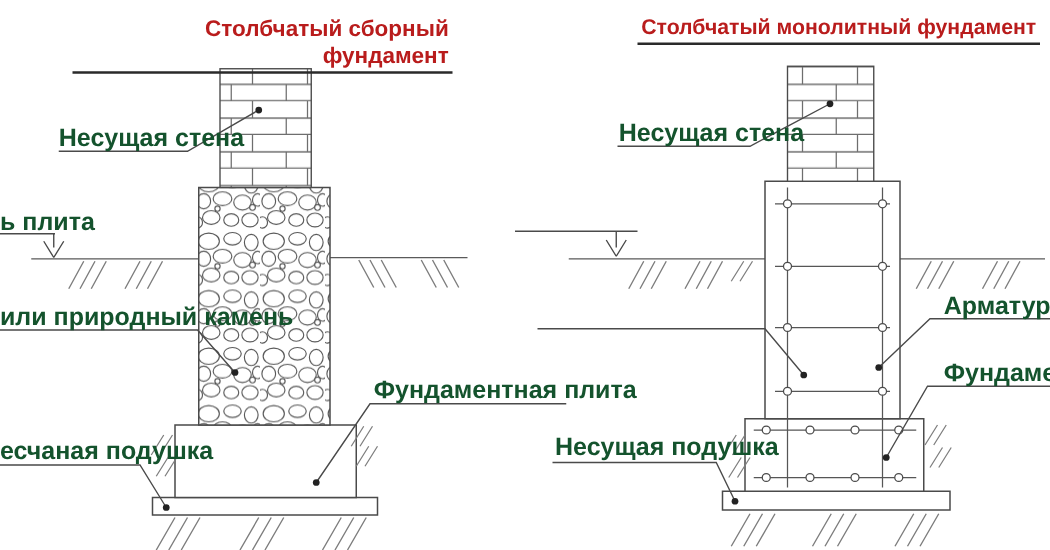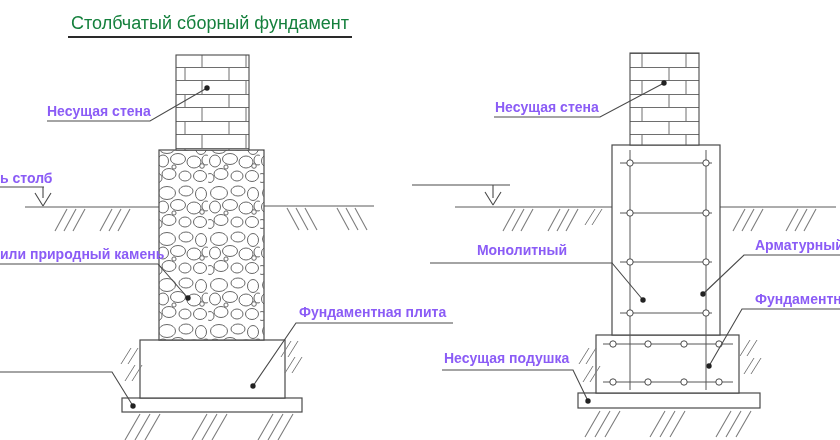--- a/index.html
+++ b/index.html
@@ -1,26 +1,26 @@
 <!DOCTYPE html>
 <html><head>
 <meta charset="utf-8">
 <style>
   html,body{margin:0;padding:0;background:#fff;}
   .stage{
     position:relative;width:840px;height:440px;background:#ffffff;
     overflow:hidden;font-family:"Liberation Sans",sans-serif;
   }
   .stage svg{position:absolute;left:0;top:0;}
-  .title{position:absolute;font-weight:normal;color:#15803d;text-align:center;}
+  .title{position:absolute;font-weight:bold;color:#b91c1c;text-align:right;}
   .title span{display:inline-block;border-bottom:2px solid #2a2a2a;padding:0 3px 2px;}
   .t-left{left:58px;top:13px;width:304px;font-size:18px;}
   .t-right{left:498px;top:12px;width:334px;font-size:17px;}
   .lbl{
-    position:absolute;font-weight:bold;font-size:14px;color:#8b5cf6;
+    position:absolute;font-weight:bold;font-size:20px;color:#14532d;
     white-space:nowrap;line-height:15px;
   }
   .ctr{text-align:center;}
 </style>
 </head>
 <body>
 
 <div class="stage">
 
   <svg width="840" height="440" viewBox="0 0 840 440">
@@ -183,24 +183,27 @@
       <circle cx="643" cy="300" r="2.7"></circle>
       <circle cx="703" cy="294" r="2.7"></circle>
       <circle cx="709" cy="366" r="2.7"></circle>
       <circle cx="588" cy="401" r="2.7"></circle>
     </g>
   </svg>
 
   <div class="title t-left">
     <span>Столбчатый сборный фундамент</span>
   </div>
+  <div class="title t-right">
+    <span>Столбчатый монолитный фундамент</span>
+  </div>
 
   <div class="lbl" style="left:47px;top:104px;">Несущая стена</div>
-  <div class="lbl" style="left:0px;top:171px;">ь столб</div>
+  <div class="lbl" style="left:0px;top:171px;">ь плита</div>
   <div class="lbl" style="left:299px;top:305px;">Фундаментная плита</div>
   <div class="lbl" style="left:0px;top:247px;">или природный камень</div>
+  <div class="lbl" style="left:0px;top:354px;">есчаная подушка</div>
 
   <div class="lbl" style="left:495px;top:100px;">Несущая стена</div>
-  <div class="lbl ctr" style="left:432px;top:243px;width:180px;">Монолитный</div>
   <div class="lbl" style="left:755px;top:238px;">Арматурный</div>
   <div class="lbl" style="left:755px;top:292px;">Фундаментна</div>
   <div class="lbl" style="left:444px;top:351px;">Несущая подушка</div>
 </div>
 
 </body></html>

